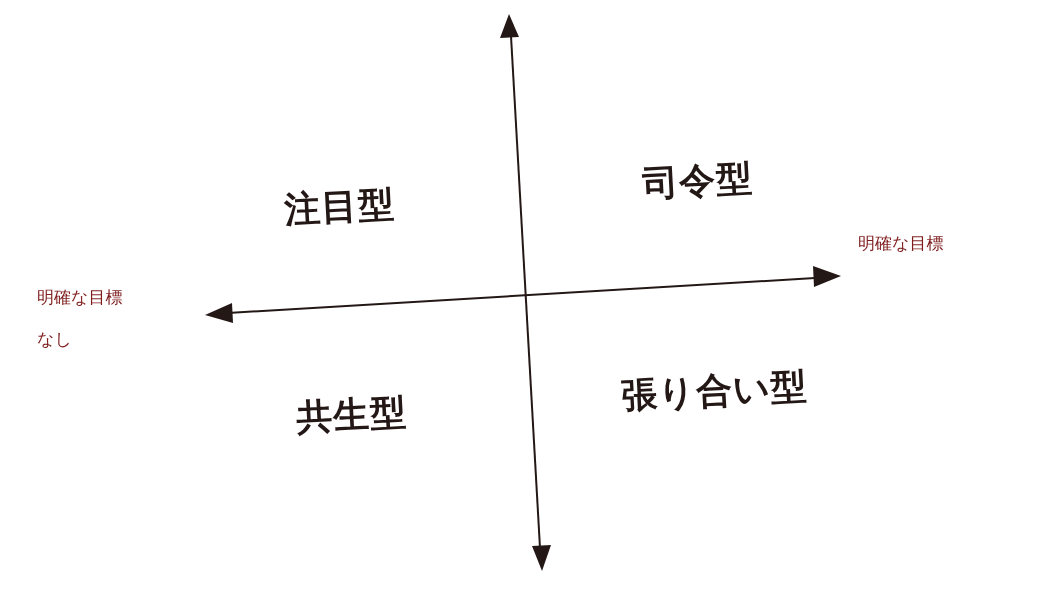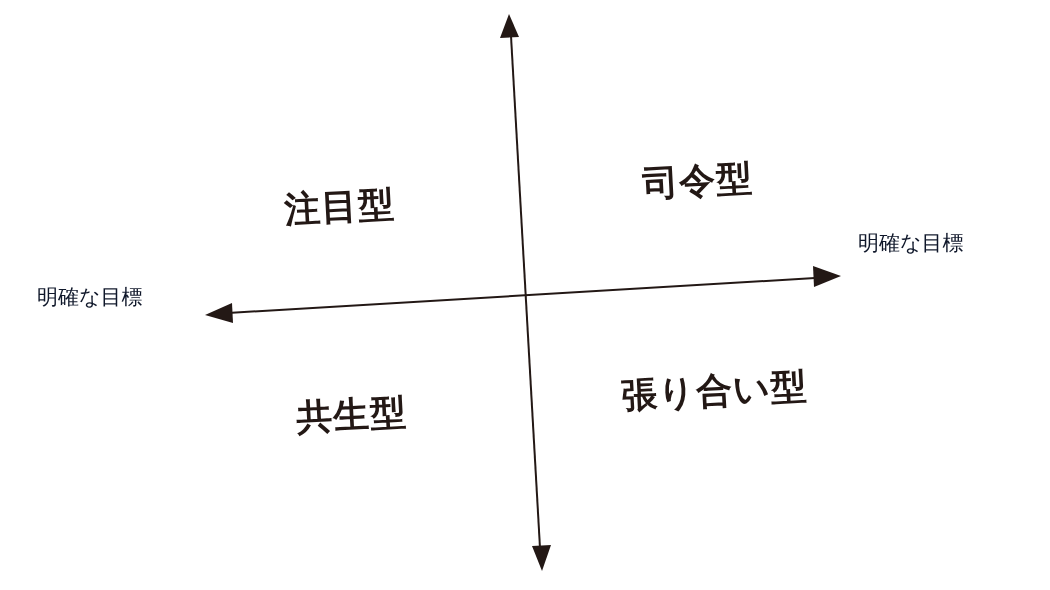--- a/index.html
+++ b/index.html
@@ -29,23 +29,23 @@
       font-weight: bold;
       font-size: 36px;
       letter-spacing: 1px;
       white-space: nowrap;
       color: #231815;
       transform-origin: left top;
       transform: rotate(-3deg);
     }
     .axis-label {
       position: absolute;
-      font-size: 21px;
+      font-size: 17px;
       line-height: 42px;
-      color: #0f172a;
+      color: #7f1d1d;
       white-space: nowrap;
     }
     .axis-label span { display: block; }
   </style>
 </head>
 <body>
 
 <div class="canvas">
 
   <svg class="axes" width="1050" height="590" viewBox="0 0 1050 590">
@@ -64,19 +64,20 @@
   <div class="quad" style="left:283px; top:186px;">注目型</div>
 
   <div class="quad" style="left:641px; top:160px;">司令型</div>
 
   <div class="quad" style="left:295px; top:394px;">共生型</div>
 
   <div class="quad" style="left:620px; top:372px;">張り合い型</div>
 
   <div class="axis-label" style="left:37px; top:276px;">
     <span>明確な目標</span>
+    <span>なし</span>
   </div>
 
   <div class="axis-label" style="left:858px; top:222px;">
     <span>明確な目標</span>
   </div>
 
 </div>
 
 </body></html>

